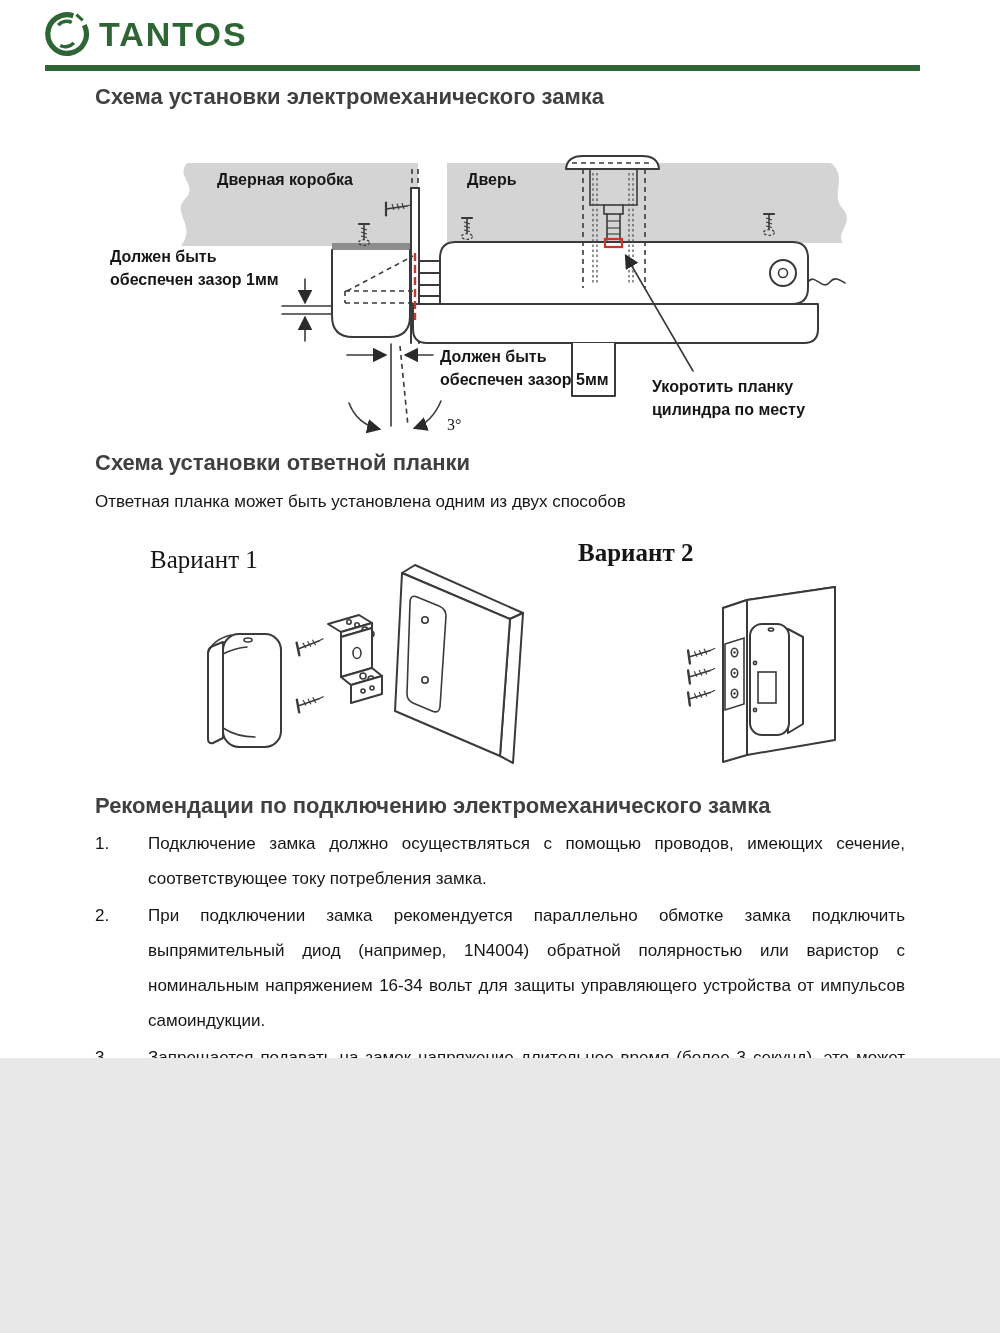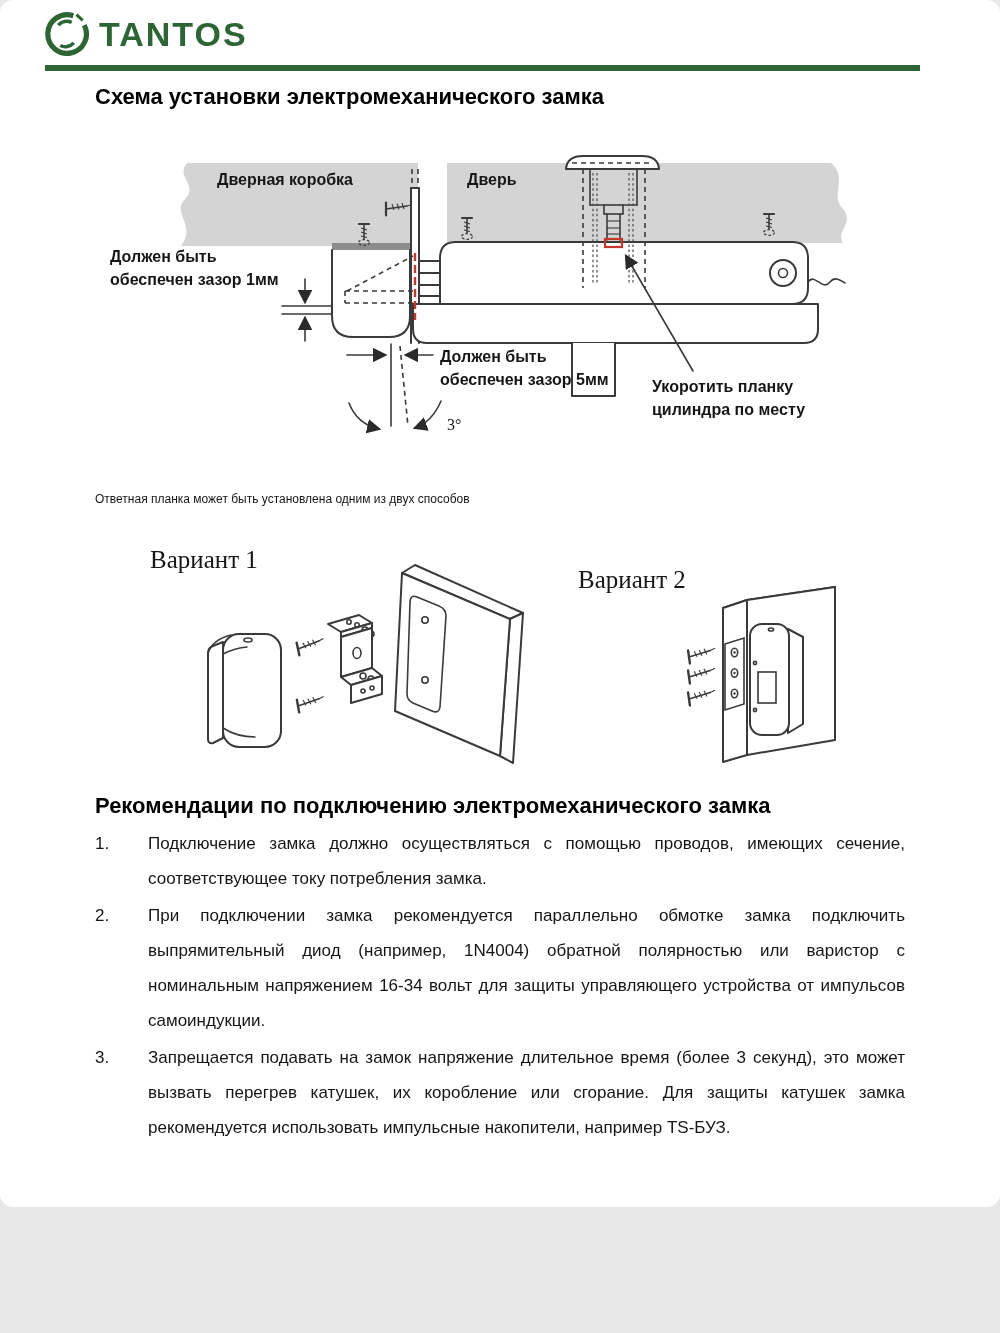--- a/index.html
+++ b/index.html
@@ -1,33 +1,33 @@
 <!DOCTYPE html>
 <html><head>
 <meta charset="utf-8">
 <style>
   html,body{margin:0;padding:0;background:#e8e8e8;}
-  .page{position:relative;width:1000px;height:1207px;background:#ffffff;margin:0 auto;
-        font-family:"Liberation Sans",sans-serif;color:#161616;overflow:hidden;border-radius:13px;}
+  .page{position:relative;width:1000px;height:1058px;background:#ffffff;margin:0 auto;
+        font-family:"Liberation Sans",sans-serif;color:#161616;overflow:hidden;}
   .abs{position:absolute;}
   
   .logo{left:42px;top:10px;display:flex;align-items:center;gap:9px;}
   .logo-text{font-size:34px;font-weight:bold;color:#2e6535;letter-spacing:2px;line-height:48px;}
   .rule{left:45px;width:875px;background:#2e6535;}
   .rule-top{top:65px;height:6px;}
   .rule-bottom{top:1249px;height:5px;}
   
-  h1,h2,h3{position:absolute;left:95px;margin:0;font-size:22px;font-weight:bold;color:#000000;}
+  h1,h2,h3{position:absolute;left:95px;margin:0;font-size:22px;font-weight:bold;color:#404040;}
   .h-lock{top:84px;}
   .h-strike{top:450px;}
   .h-rec{top:793px;}
-  .subtitle{left:95px;top:492px;font-size:12px;}
+  .subtitle{left:95px;top:492px;font-size:17px;}
   .variant-label{font-family:"Liberation Serif",serif;font-size:25px;}
   .v1{left:150px;top:546px;}
-  .v2{left:578px;top:566px;}
+  .v2{left:578px;top:539px;font-weight:bold;}
   
   .diag1{left:95px;top:133px;}
   .diag2{left:95px;top:556px;}
   .gfill{fill:#d4d4d4;stroke:none;}
   .ln{stroke:#3a3a3a;stroke-width:2;fill:none;stroke-linejoin:round;stroke-linecap:round;}
   .ln1{stroke:#3a3a3a;stroke-width:1.6;fill:none;stroke-linecap:round;}
   .lnd{stroke:#3a3a3a;stroke-width:1.6;fill:none;stroke-dasharray:5 4;}
   .spr{stroke:#4a4a4a;stroke-width:1.2;fill:none;stroke-dasharray:2.5 2.6;}
   .red{stroke:#c2392c;stroke-width:2.4;fill:none;}
   .redr{stroke:#c2392c;stroke-width:2.2;fill:none;}
@@ -171,20 +171,21 @@
     <text class="dlab" x="372" y="52">Дверь</text>
     <text class="dlab" x="15" y="129">Должен быть</text>
     <text class="dlab" x="15" y="152">обеспечен зазор 1мм</text>
     <text class="dlab" x="345" y="229">Должен быть</text>
     <text class="dlab" x="345" y="252">обеспечен зазор 5мм</text>
     <text class="alab" x="352" y="297">3°</text>
     <text class="dlab" x="557" y="259">Укоротить планку</text>
     <text class="dlab" x="557" y="282">цилиндра по месту</text>
   </svg>
 
+  <h2 class="h-strike">Схема установки ответной планки</h2>
   <div class="abs subtitle">Ответная планка может быть установлена одним из двух способов</div>
   <div class="abs variant-label v1">Вариант 1</div>
   <div class="abs variant-label v2">Вариант 2</div>
 
   <svg class="abs diag2" width="810" height="230" viewBox="0 0 810 230">
     <defs>
       <g id="scrH2">
         <line class="ln1" x1="0" y1="-6.5" x2="0" y2="6.5" style="stroke-width:2.4"></line>
         <line class="ln1" x1="0" y1="0" x2="22" y2="-3.5"></line>
         <line class="t" x1="6" y1="-5" x2="8" y2="1"></line>

